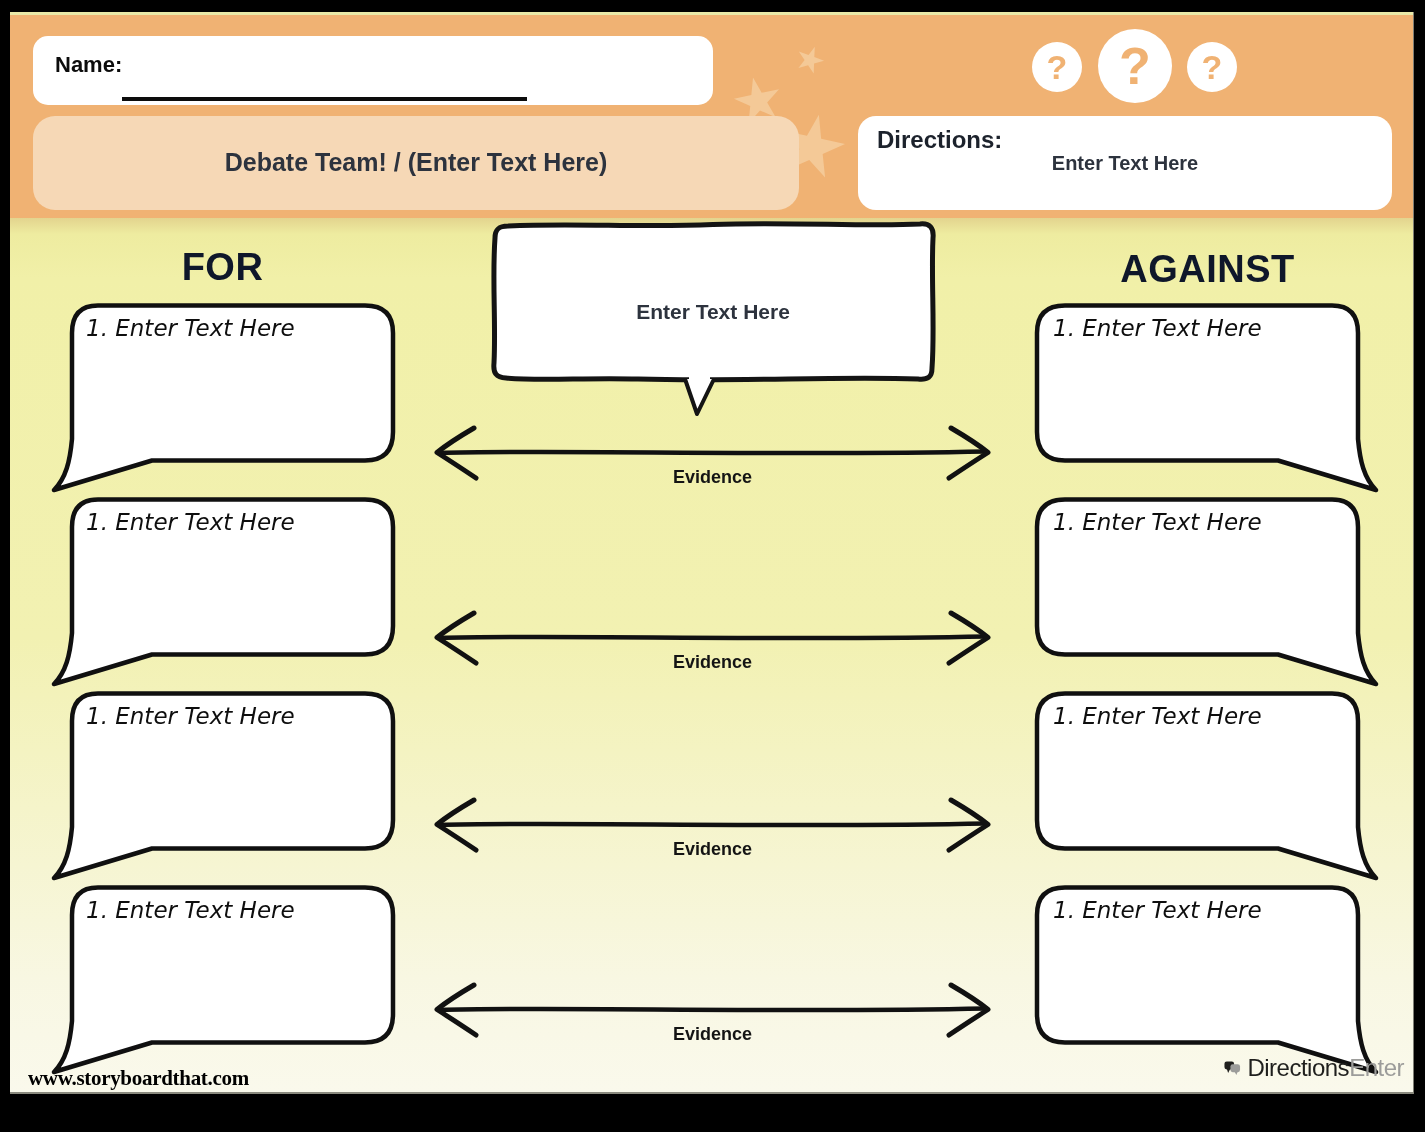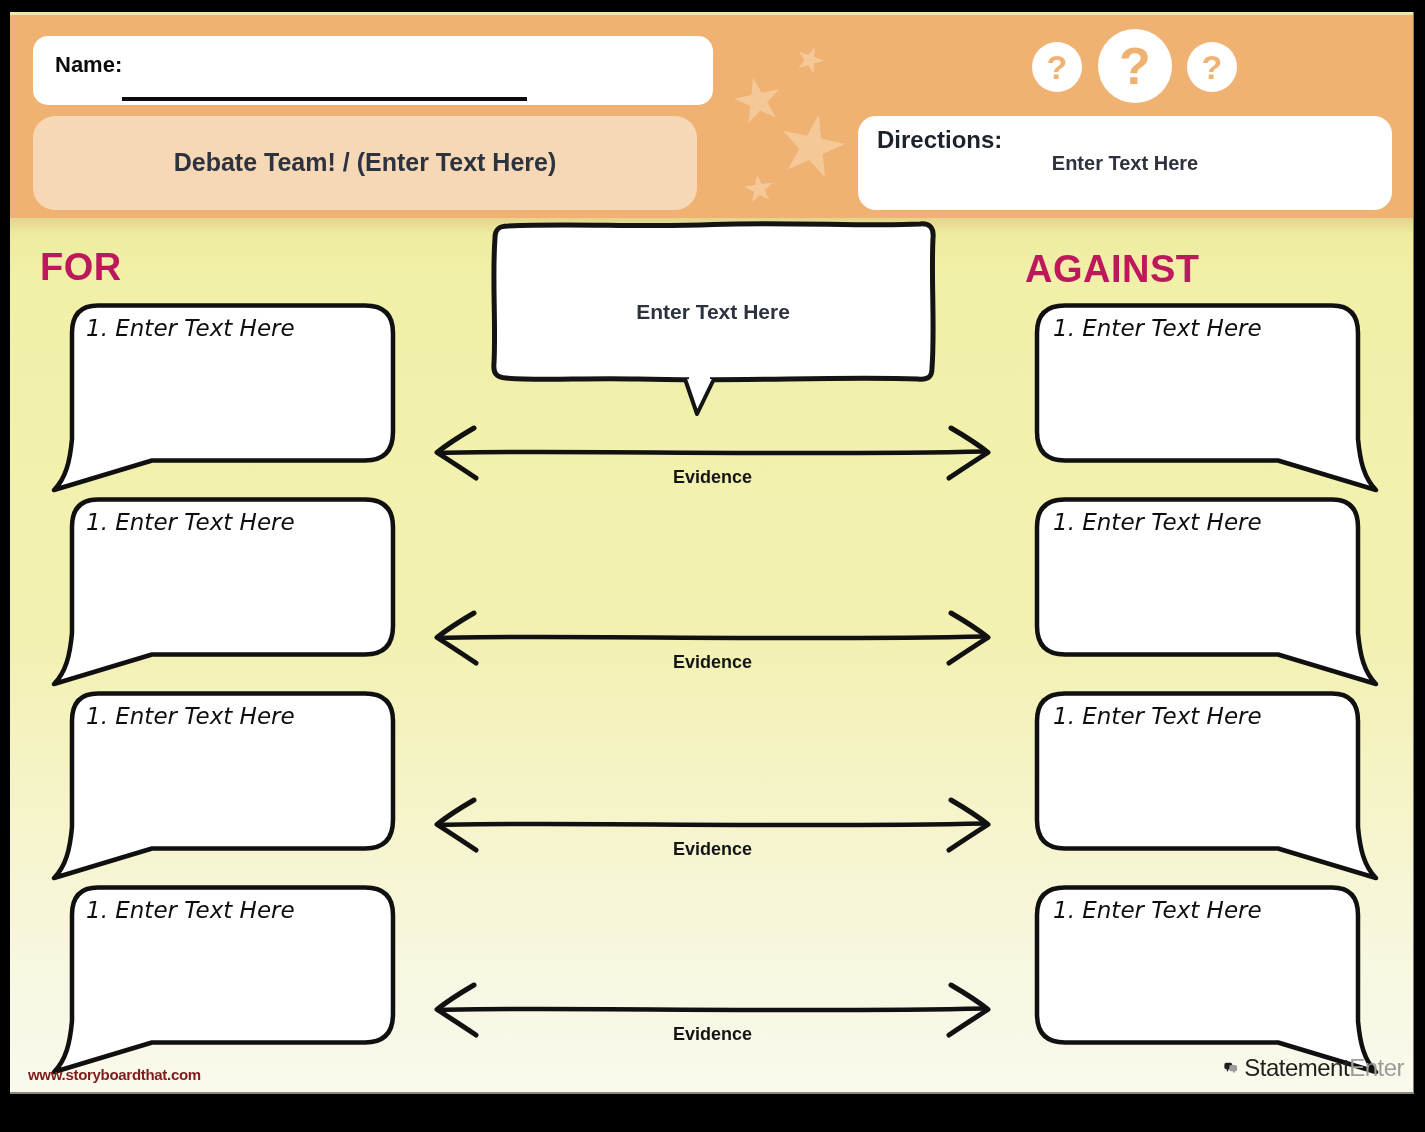--- a/index.html
+++ b/index.html
@@ -5,46 +5,46 @@
   html,body{margin:0;padding:0;background:#000;width:1425px;height:1132px;overflow:hidden;
     font-family:"Liberation Sans",sans-serif;}
   .page{position:absolute;left:10px;top:12px;width:1403px;height:1080px;background:#f1f0a6;
     border-right:1px solid #7e7e74;border-bottom:2px solid #8a8a7e;}
   
   .header{position:absolute;left:0;top:0;width:1403px;height:206px;background:#f0b273;
     border-top:3px solid #e9e9a8;box-sizing:border-box;}
   .namebox{position:absolute;left:23px;top:21px;width:680px;height:69px;background:#fff;border-radius:15px;}
   .namelabel{position:absolute;left:22px;top:16px;font-size:22px;font-weight:bold;color:#0c0c0c;}
   .nameline{position:absolute;left:89px;top:61px;width:405px;height:4px;background:#0c0c0c;}
-  .titlebox{position:absolute;left:23px;top:101px;width:664px;height:94px;background:#f6d8b6;border-radius:22px;}
+  .titlebox{position:absolute;left:23px;top:101px;width:766px;height:94px;background:#f6d8b6;border-radius:22px;}
   .titletext{position:absolute;left:0;top:32px;width:100%;text-align:center;font-size:25px;font-weight:bold;color:#2d333e;}
   .dirbox{position:absolute;left:848px;top:101px;width:534px;height:94px;background:#fff;border-radius:18px;}
   .dirlabel{position:absolute;left:19px;top:10px;font-size:24px;font-weight:bold;color:#1c222c;}
   .dirtext{position:absolute;left:0;top:36px;width:100%;text-align:center;font-size:20px;font-weight:bold;color:#2d333e;}
   .qcircle{position:absolute;background:#fff;border-radius:50%;display:flex;align-items:center;justify-content:center;
     color:#f0b273;font-weight:bold;}
   .q-small{width:50px;height:50px;font-size:34px;}
   .q-big{width:74px;height:74px;font-size:52px;}
   .star{position:absolute;background:#f4c997;
     clip-path:polygon(50% 0%,61% 35%,98% 35%,68% 57%,79% 91%,50% 70%,21% 91%,32% 57%,2% 35%,39% 35%);}
   
   .bodyarea{position:absolute;left:0;top:206px;width:1403px;height:874px;
     background:linear-gradient(180deg,#e3d48e 0px,#eeeca0 16px,#f1f0a8 60px,#f2f1b2 420px,#f8f7e2 760px,#faf9ec 874px);}
-  .colhead{position:absolute;width:365px;text-align:left;font-size:38px;font-weight:bold;color:#be185d;letter-spacing:.5px;}
+  .colhead{position:absolute;width:365px;text-align:center;font-size:38px;font-weight:bold;color:#0f172a;letter-spacing:.5px;}
   .bubble-svg{position:absolute;width:365px;height:195px;overflow:visible;}
   .mirror{transform:scaleX(-1);}
   .bubble-text{position:absolute;width:295px;font-size:23px;font-style:italic;color:#0e0e0e;
     font-family:"DejaVu Sans",sans-serif;}
   .stmt-svg{position:absolute;left:478px;top:206px;width:450px;height:205px;overflow:visible;}
   .stmt-title{position:absolute;left:478px;top:228px;width:450px;text-align:center;font-size:25px;font-weight:bold;color:#2d333e;}
   .stmt-text{position:absolute;left:478px;top:288px;width:450px;text-align:center;font-size:21px;font-weight:bold;color:#2d333e;}
   .arrow-svg{position:absolute;left:420px;width:565px;height:56px;}
   .evlabel{position:absolute;left:420px;width:565px;text-align:center;font-size:18px;font-weight:bold;color:#141414;}
   
-  .url{position:absolute;left:18px;top:1054px;font-size:15px;font-weight:bold;color:#7f1d1d;letter-spacing:-0.3px;}
+  .url{position:absolute;left:18px;top:1054px;font-size:21px;font-weight:bold;color:#000000;letter-spacing:-0.3px;font-family:Liberation Serif, serif;}
   .logo{position:absolute;left:1214px;top:1038px;width:180px;height:36px;display:flex;align-items:center;gap:6px;}
   .logotext{font-size:24px;color:#1f1f1d;letter-spacing:-0.5px;}
   .logotext .that{color:#9c9c9a;}
   .ink{stroke:#111;fill:none;stroke-linecap:round;stroke-linejoin:round;}
 </style>
 </head>
 <body>
 
 <div class="page">
 
@@ -161,16 +161,16 @@
   <div class="evlabel" style="top:1012px;">Evidence</div>
 
   <div class="url">www.storyboardthat.com</div>
   <div class="logo">
     <svg width="38" height="32" viewBox="0 0 38 32">
       <rect x="1" y="2" width="21" height="17" rx="5" fill="#1f1f1d"></rect>
       <path d="M6 17 L9 27 L14 17 Z" fill="#1f1f1d"></path>
       <rect x="14" y="8" width="21" height="17" rx="5" fill="#9c9c9a"></rect>
       <path d="M23 24 L27 31 L30 23 Z" fill="#9c9c9a"></path>
     </svg>
-    <span class="logotext"><span>Statement</span><span class="that">Enter</span></span>
+    <span class="logotext"><span>Directions</span><span class="that">Enter</span></span>
   </div>
 
 </div>
 
 </body></html>

